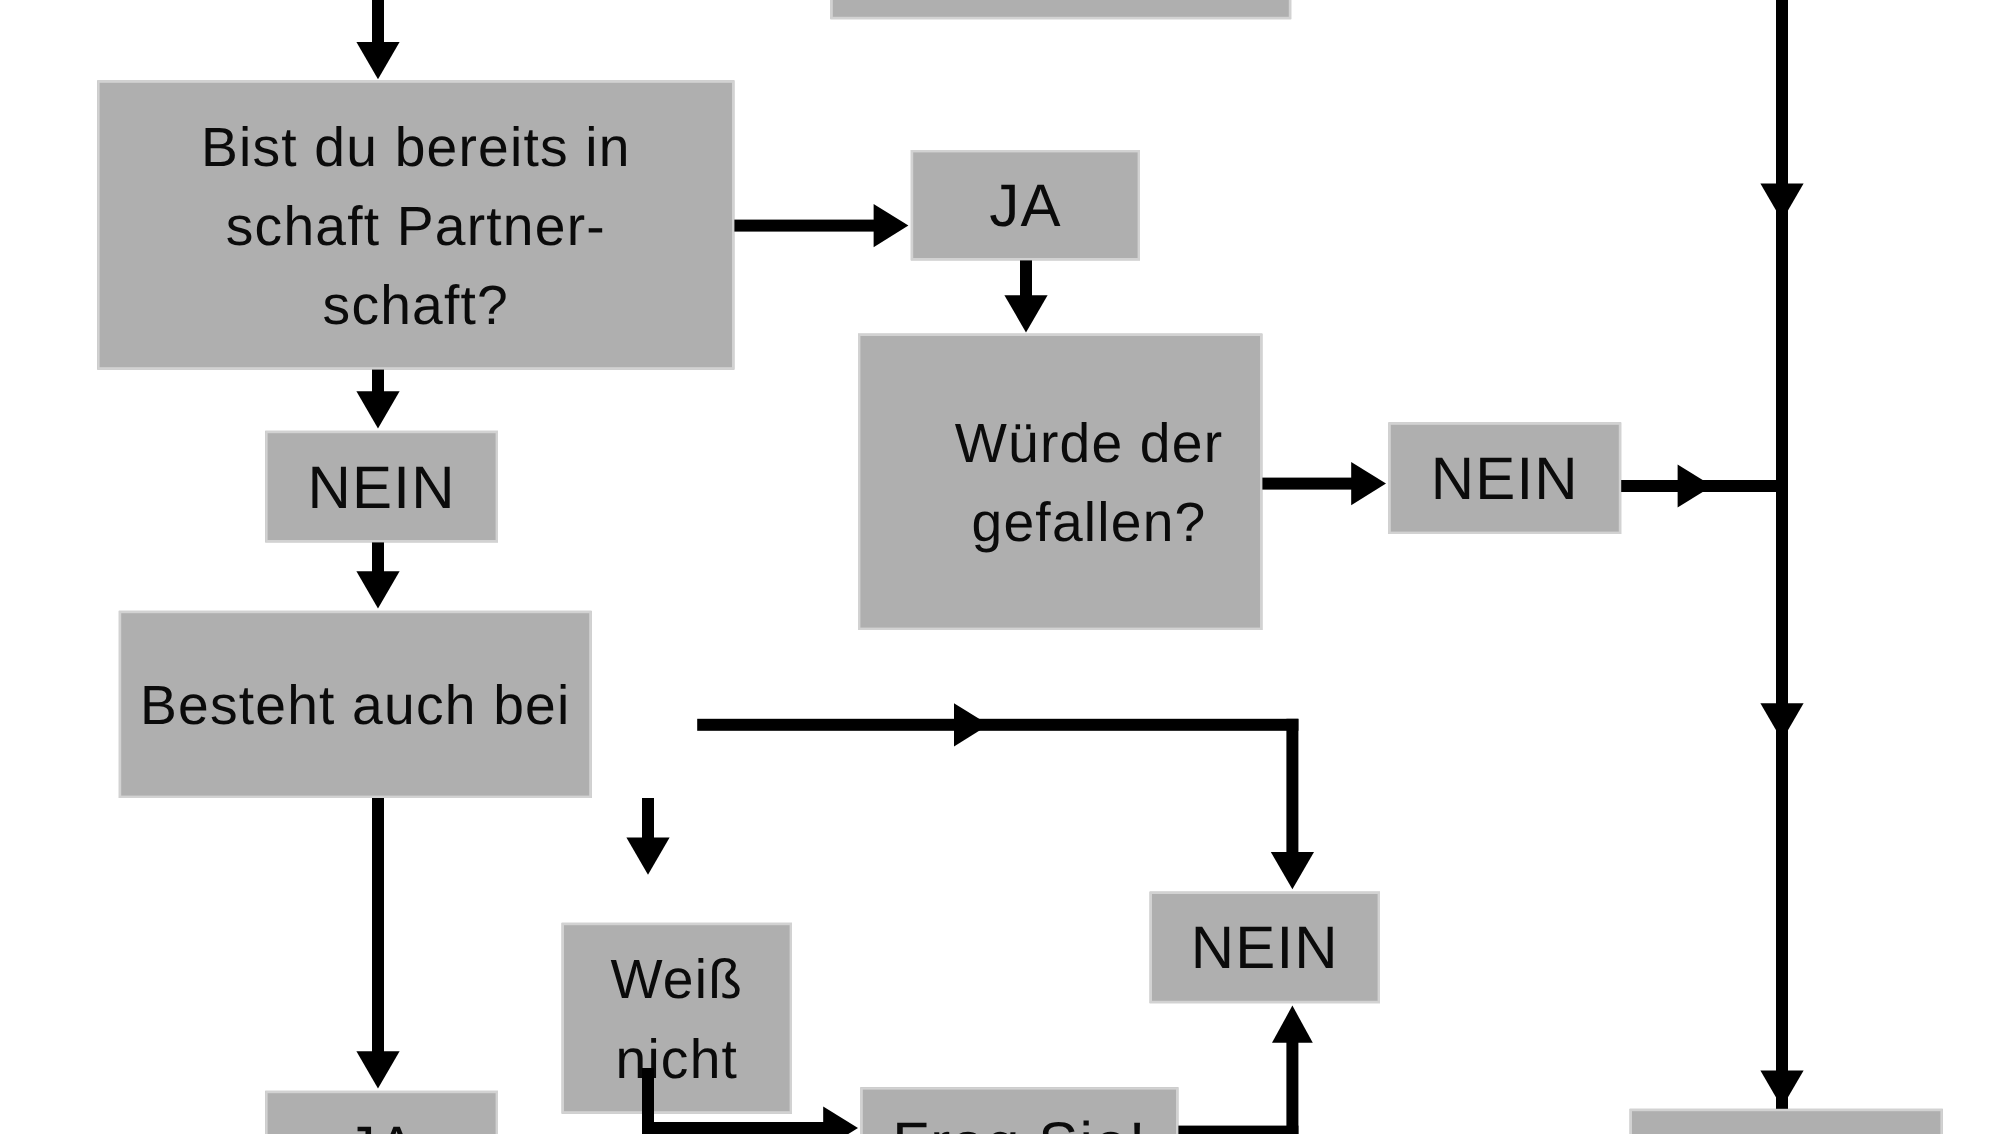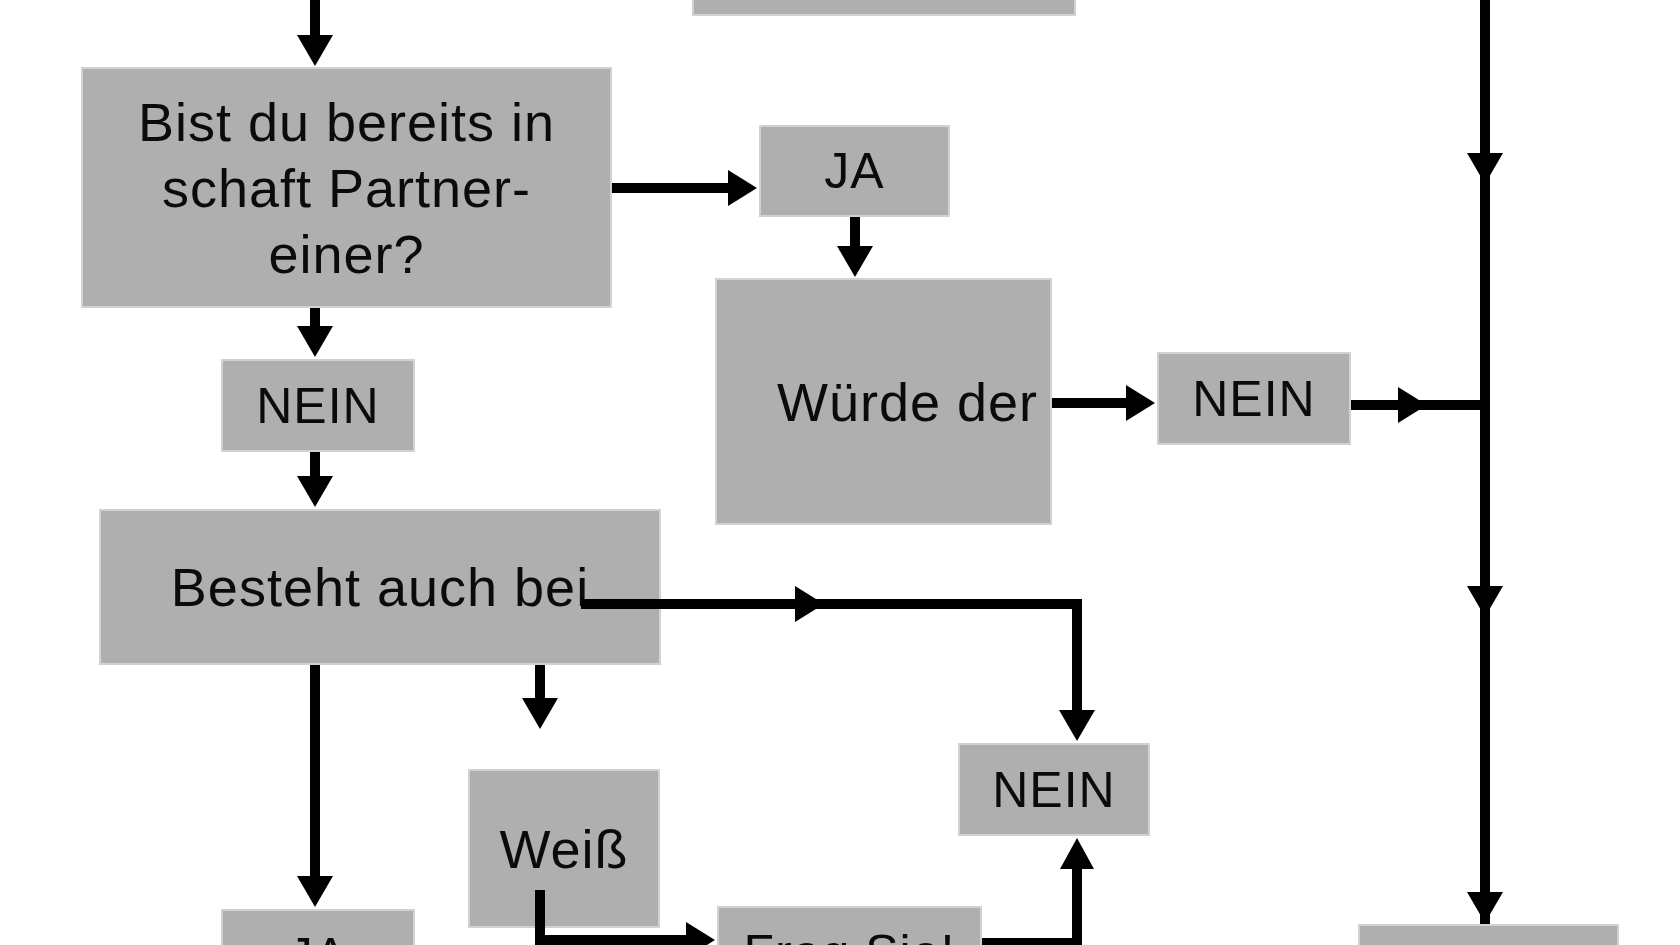--- a/index.html
+++ b/index.html
@@ -7,58 +7,60 @@
     position:relative; width:1680px; height:945px;
     overflow:hidden; background:#ffffff;
     font-family:"Liberation Sans", sans-serif;
   }
   .node {
     position:absolute; box-sizing:border-box;
     background:#afafaf; border:2px solid #d2d2d2;
     display:flex; flex-direction:column;
     align-items:center; justify-content:center;
     text-align:center; color:#0b0b0b;
-    font-size:54px; line-height:66px; letter-spacing:1px;
+    font-size:46px; line-height:66px; letter-spacing:1px;
   }
   .node.tag { font-size:50px; }
   .hline, .vline { position:absolute; background:#000000; }
   .arr { position:absolute; width:0; height:0; }
   .arr.down  { border-left:18px solid transparent; border-right:18px solid transparent; border-top:31px solid #000; }
   .arr.right { border-top:18px solid transparent; border-bottom:18px solid transparent; border-left:29px solid #000; }
   .arr.up    { border-left:17px solid transparent; border-right:17px solid transparent; border-bottom:31px solid #000; }
 </style>
 </head>
 <body>
 
 <div id="canvas">
 
   <div class="node" style="left:692px; top:-84px; width:384px; height:100px;"></div>
 
   <div class="node" style="left:81px; top:67px; width:531px; height:241px;">
     <span>Bist du bereits in</span>
     <span>schaft Partner-</span>
-    <span>einer?</span>
+    <span>schaft?</span>
   </div>
 
   <div class="node tag" style="left:759px; top:125px; width:191px; height:92px;">JA</div>
 
   <div class="node" style="left:715px; top:278px; width:337px; height:247px;padding-left:48px;">
     <span>Würde der</span>
+    <span>gefallen?</span>
   </div>
 
   <div class="node tag" style="left:1157px; top:352px; width:194px; height:93px;">NEIN</div>
 
   <div class="node tag" style="left:221px; top:359px; width:194px; height:93px;">NEIN</div>
 
-  <div class="node" style="left:99px; top:509px; width:562px; height:156px;">
+  <div class="node" style="left:99px; top:509px; width:394px; height:156px;">
     <span>Besteht auch bei</span>
   </div>
 
   <div class="node" style="left:468px; top:769px; width:192px; height:159px;">
     <span>Weiß</span>
+    <span>nicht</span>
   </div>
 
   <div class="node tag" style="left:958px; top:743px; width:192px; height:93px;">NEIN</div>
 
   <div class="node tag" style="left:221px; top:909px; width:194px; height:93px;">JA</div>
 
   <div class="node tag" style="left:717px; top:906px; width:265px; height:93px;">Frag Sie!</div>
 
   <div class="node" style="left:1358px; top:924px; width:261px; height:93px;"></div>
 

